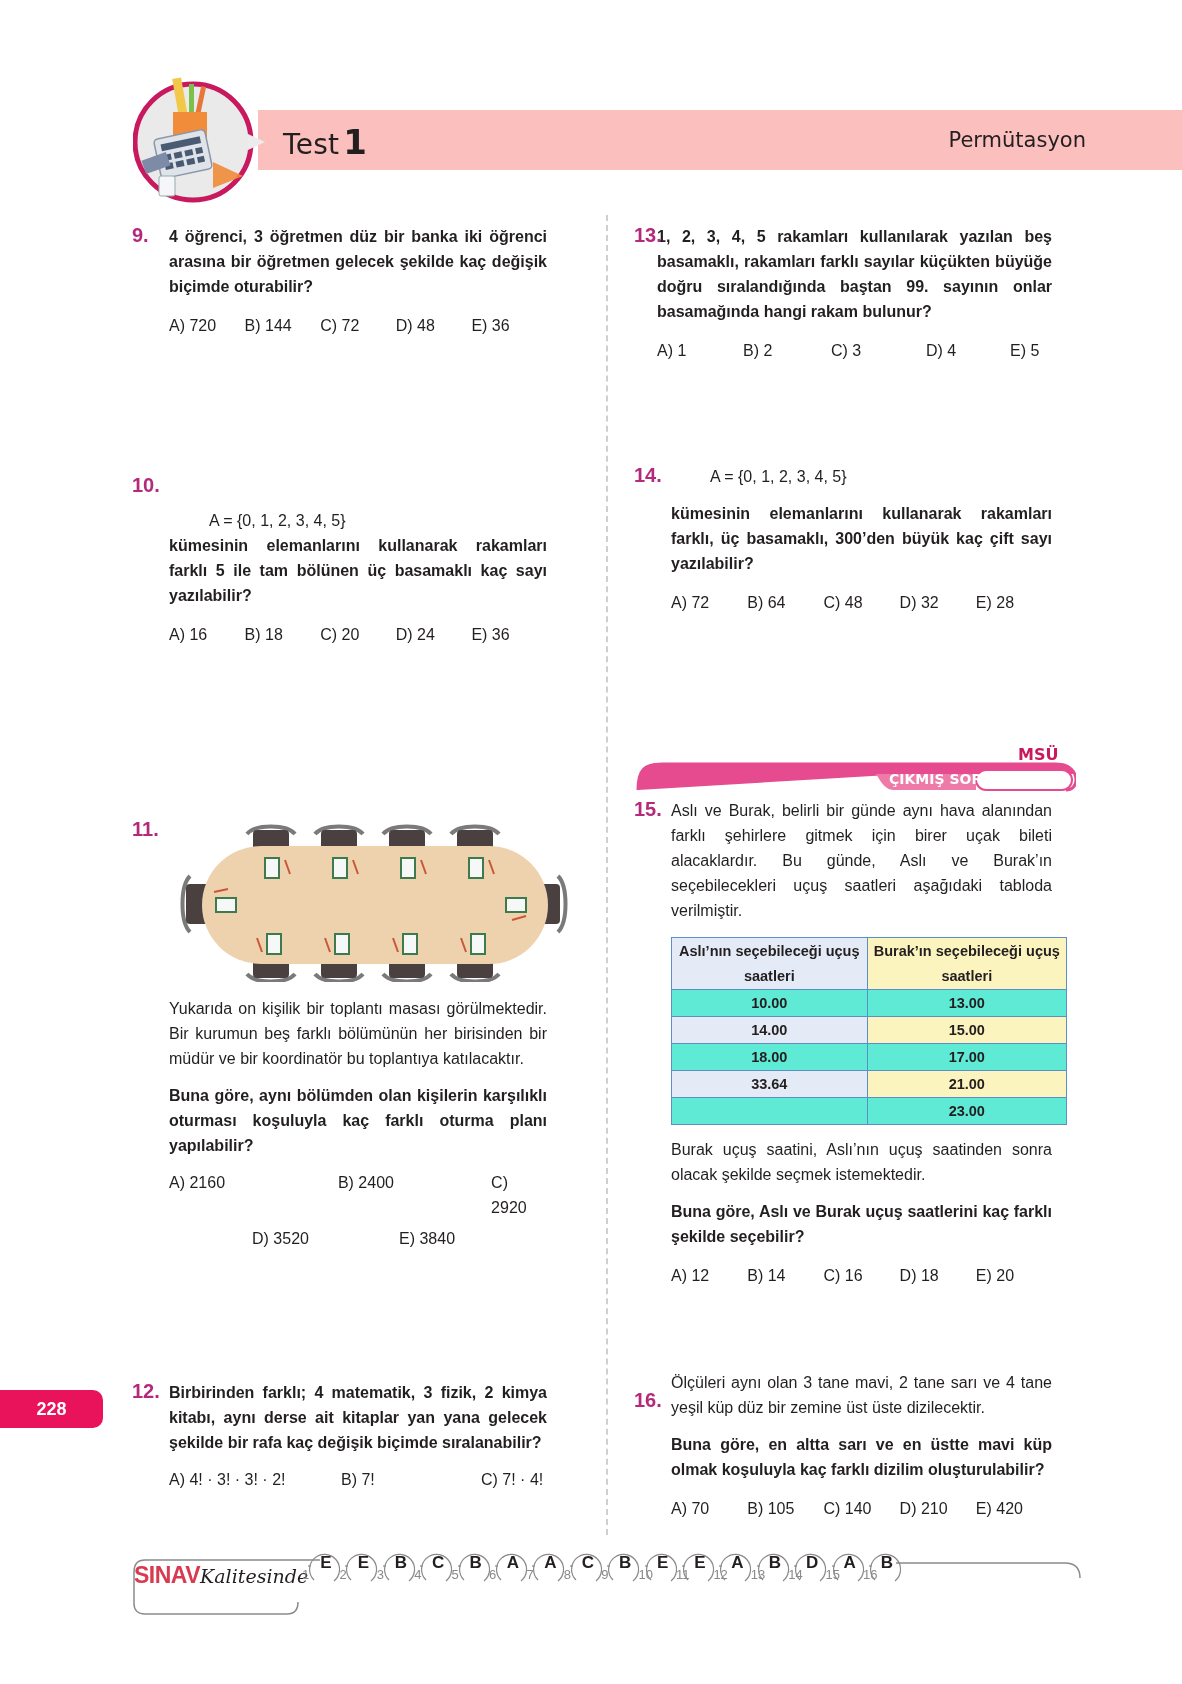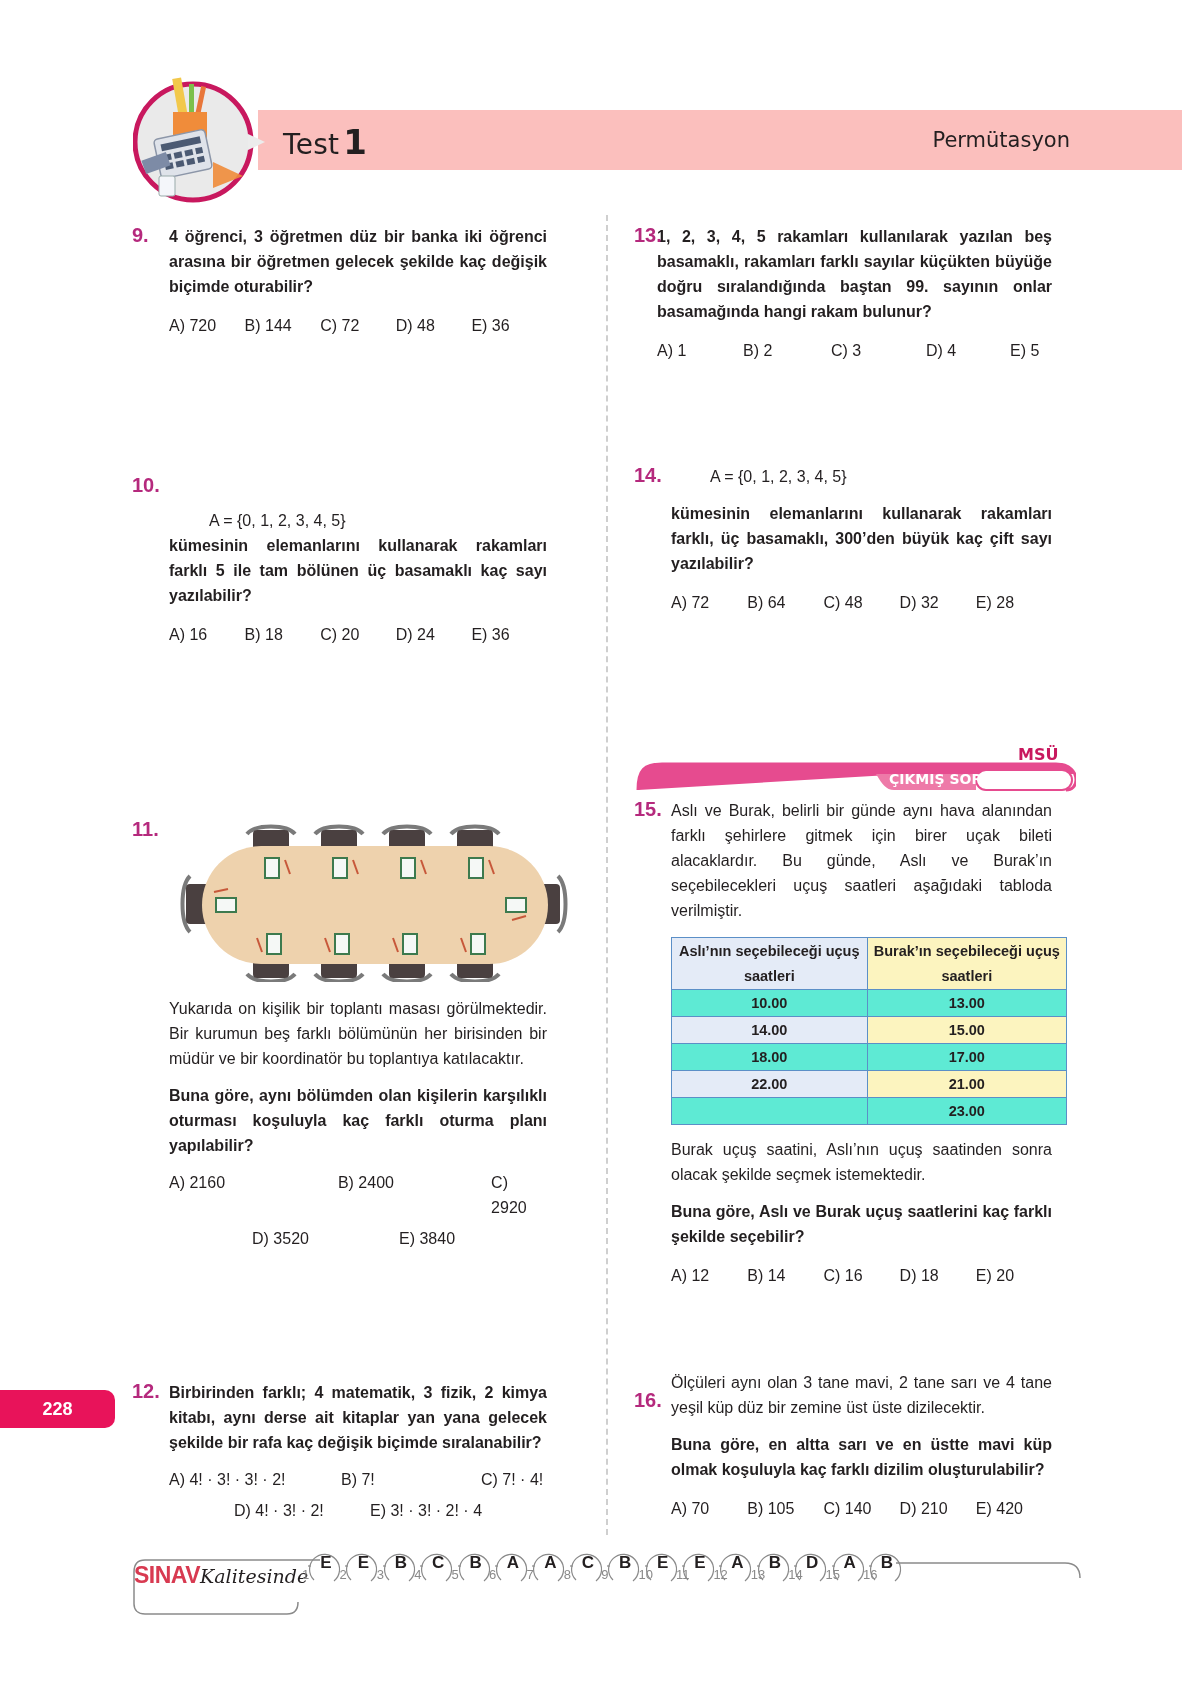--- a/index.html
+++ b/index.html
@@ -4,21 +4,21 @@
 <style>
   * { box-sizing: border-box; margin: 0; padding: 0; }
   html, body { width: 1182px; height: 1684px; background: #ffffff; overflow: hidden; }
   body { position: relative; font-family: "Liberation Sans", "DejaVu Sans", sans-serif; color: #231f20; }
 
   
   .header-band { position: absolute; left: 258px; top: 110px; width: 924px; height: 60px; background: #fbbfbd; }
   .header-logo { position: absolute; left: 133px; top: 76px; width: 132px; height: 128px; }
   .header-title { position: absolute; left: 283px; top: 122px; font-family: "DejaVu Sans", sans-serif; font-size: 28px; color: #231f20; letter-spacing: 0.3px; }
   .header-title .num { font-size: 34px; font-weight: bold; margin-left: 4px; }
-  .header-topic { position: absolute; right: 112px; top: 128px; font-family: "DejaVu Sans", sans-serif; font-size: 21px; color: #231f20; }
+  .header-topic { position: absolute; right: 96px; top: 128px; font-family: "DejaVu Sans", sans-serif; font-size: 21px; color: #231f20; }
 
   
   .col-divider { position: absolute; left: 606px; top: 215px; height: 1320px; border-left: 2px dashed #cfcfcf; }
 
   
   .q { position: absolute; width: 415px; }
   .q-left { left: 132px; }
   .q-right { left: 637px; }
   .qnum { position: absolute; left: 0; top: 0; font-weight: bold; font-size: 20px; color: #b5297d; }
   .qbody { margin-left: 37px; font-size: 16px; line-height: 25px; }
@@ -36,21 +36,21 @@
   .ftable td { border: 1.5px solid #5b8fc7; text-align: center; height: 27px; padding: 0 4px; }
   .ftable .h td { height: 52px; line-height: 25px; }
   .c-a { background: #e4ebf7; }
   .c-b { background: #fcf4bf; }
   .c-w { background: #5eead4; }
 
   
   .past-tab { position: absolute; left: 636px; top: 756px; width: 440px; height: 36px; }
 
   
-  .pagenum { position: absolute; left: 0; top: 1390px; width: 115px; height: 38px; background: #e8135a; border-radius: 0 10px 10px 0; color: #fff; font-weight: bold; font-size: 18px; text-align: center; line-height: 38px; }
+  .pagenum { position: absolute; left: 0; top: 1390px; width: 103px; height: 38px; background: #e8135a; border-radius: 0 10px 10px 0; color: #fff; font-weight: bold; font-size: 18px; text-align: center; line-height: 38px; }
 
   
   .footer { position: absolute; left: 0; top: 1540px; width: 1182px; height: 90px; }
   .brand { position: absolute; left: 134px; top: 1562px; font-size: 23px; }
   .brand .s1 { color: #d83a51; font-weight: bold; font-family: "Liberation Sans", sans-serif; letter-spacing: -0.5px; }
   .brand .s2 { color: #231f20; font-style: italic; font-family: "DejaVu Serif", serif; font-size: 19px; }
   .ans { position: absolute; top: 1550px; width: 36px; height: 36px; }
   .ans .letter { position: absolute; left: 0; top: 3px; width: 36px; text-align: center; font-weight: bold; font-size: 17px; color: #231f20; }
   .ans .idx { position: absolute; left: -6px; top: 17px; font-size: 13px; color: #8a8a8a; }
 </style>
@@ -177,24 +177,20 @@
 
 <div class="q q-left" style="top:1380px;">
   <div class="qnum">12.</div>
   <div class="qbody">
     <div class="para bold">Birbirinden farklı; 4 matematik, 3 fizik, 2 kimya kitabı, aynı derse ait kitaplar yan yana gelecek şekilde bir rafa kaç değişik biçimde sıralanabilir?</div>
     <div class="choices" style="margin-top:12px;">
       <span style="width:172px;">A) 4! · 3! · 3! · 2!</span>
       <span style="width:140px;">B) 7!</span>
       <span>C) 7! · 4!</span>
     </div>
-    <div class="choices" style="margin-top:6px; padding-left:65px;">
-      <span style="width:136px;">D) 4! · 3! · 2!</span>
-      <span>E) 3! · 3! · 2! · 4</span>
-    </div>
   </div>
 </div>
 
 <div class="q q-right" style="top:224px;">
   <div class="qnum" style="left:-3px;">13.</div>
   <div class="qbody" style="margin-left:20px;">
     <div class="para bold">1, 2, 3, 4, 5 rakamları kullanılarak yazılan beş basamaklı, rakamları farklı sayılar küçükten büyüğe doğru sıralandığında baştan 99. sayının onlar basamağında hangi rakam bulunur?</div>
     <div class="choices">
       <span style="width:86px;">A) 1</span>
       <span style="width:88px;">B) 2</span>
@@ -245,21 +241,21 @@
       </tr>
       <tr>
         <td class="c-a">14.00</td>
         <td class="c-b">15.00</td>
       </tr>
       <tr>
         <td class="c-w">18.00</td>
         <td class="c-w">17.00</td>
       </tr>
       <tr>
-        <td class="c-a">22.00</td>
+        <td class="c-a">33.64</td>
         <td class="c-b">21.00</td>
       </tr>
       <tr>
         <td class="c-w"></td>
         <td class="c-w">23.00</td>
       </tr>
     </tbody>
       </table>
     <div class="para" style="margin-top:12px;">Burak uçuş saatini, Aslı’nın uçuş saatinden sonra olacak şekilde seçmek istemektedir.</div>
     <div class="para bold">Buna göre, Aslı ve Burak uçuş saatlerini kaç farklı şekilde seçebilir?</div>

